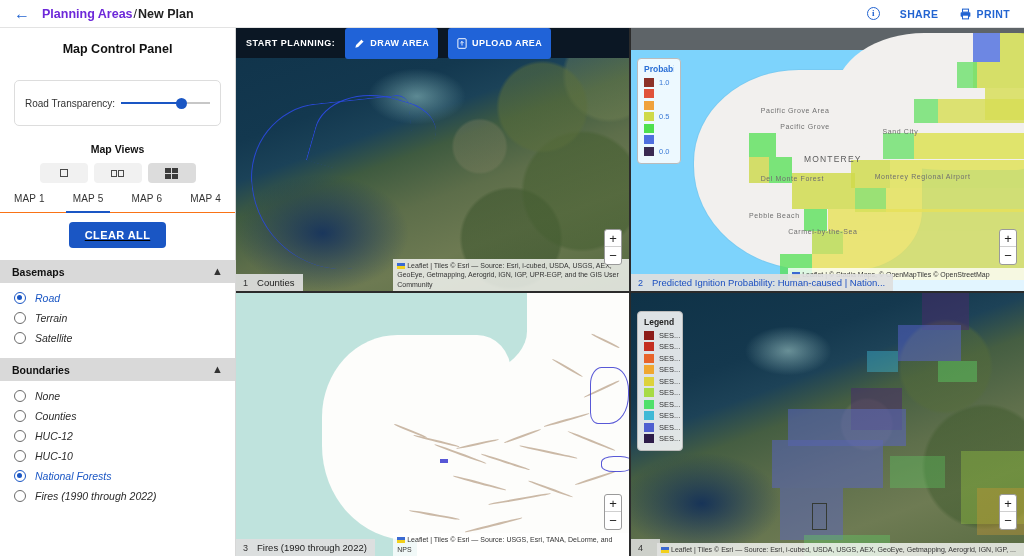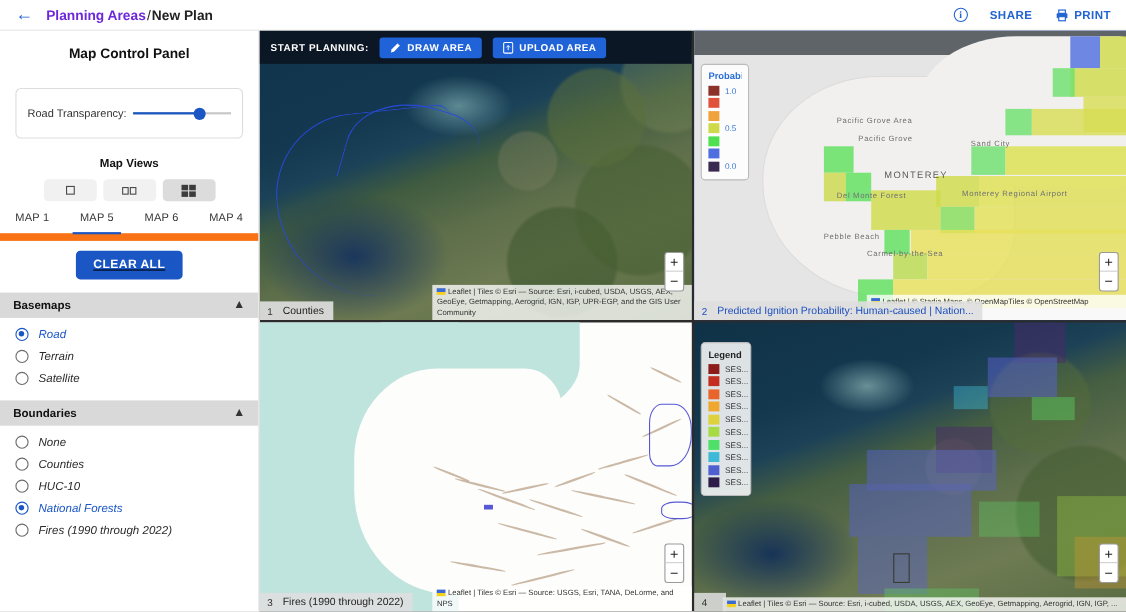--- a/index.html
+++ b/index.html
@@ -89,21 +89,21 @@
     width: 48px; height: 20px; border-radius: 4px; background: #f1f1f1;
     display: flex; align-items: center; justify-content: center; cursor: pointer;
   }
   .mv-btn.active { background: #dcdcdc; }
   .sq1 { width: 8px; height: 8px; border: 1.3px solid #4a4a4a; }
   .sq2 { display: flex; gap: 1px; }
   .sq2 i { width: 6px; height: 7px; border: 1.2px solid #4a4a4a; display: block; }
   .sq4 { display: grid; grid-template-columns: 6px 6px; grid-template-rows: 5px 5px; gap: 1px; }
   .sq4 i { background: #3c3c3c; display: block; }
 
-  .map-tabs { display: flex; margin-top: 10px; border-bottom: 7px solid #f97316; }
+  .map-tabs { display: flex; margin-top: 10px; border-bottom: 1px solid #f97316; }
   .map-tab {
     flex: 1; text-align: center; font-size: 10px; font-weight: 500; color: #333;
     padding-bottom: 8px; letter-spacing: .2px; cursor: pointer; position: relative;
   }
   .map-tab.active::after {
     content: ""; position: absolute; left: 12%; right: 12%; bottom: -1px; height: 2.5px; background: #1a56c4;
   }
 
   .clear-wrap { display: flex; justify-content: center; padding: 9px 0 12px; text-decoration: underline; }
   .clear-btn {
@@ -160,27 +160,27 @@
     position: absolute; left: 20%; top: 25%; width: 30%; height: 32%;
     border: 1.6px solid #2a49d8; border-right: none; border-bottom: none;
     border-radius: 60% 30% 0 0; transform: rotate(16deg);
   }
   .planbar {
     position: absolute; left: 0; right: 0; top: 0; height: 30px; background: #0b1724;
     display: flex; align-items: center; gap: 10px; padding: 0 10px; z-index: 3;
   }
   .planbar .lbl { color: #fff; font-size: 9px; font-weight: 700; letter-spacing: .5px; }
   .pbtn {
-    background: #2063d8; color: #fff; border: none; border-radius: 3px; height: 19px;
+    background: #2063d8; color: #fff; border: none; border-radius: 3px; height: 31px;
     font-size: 9px; font-weight: 700; letter-spacing: .4px; padding: 0 9px;
     display: flex; align-items: center; gap: 5px; cursor: pointer; font-family: inherit;
   }
 
   
-  .ign { position: absolute; inset: 0; background: #e5e5e5; padding-left: 16px; }
+  .ign { position: absolute; inset: 0; background: #7dd3fc; padding-left: 16px; }
   .ign .darkband { position: absolute; left: 0; right: 0; top: 0; height: 22px; background: #5e6468; }
   .ign .landmass {
     position: absolute; left: 16%; top: 16%; width: 58%; height: 76%;
     background: #f2f0ee; border-radius: 46% 22% 30% 52%;
     box-shadow: 0 0 0 1px rgba(0,0,0,.04);
   }
   .ign .landmass2 {
     position: absolute; left: 52%; top: 2%; width: 50%; height: 52%;
     background: #f2f0ee; border-radius: 60% 10% 10% 72%;
   }
@@ -349,20 +349,24 @@
         <span class="chev">▲</span>
       </div>
       <div class="radio-list">
         <div class="radio-row">
           <span class="radio"></span>
           <span class="radio-label">None</span>
         </div>
         <div class="radio-row">
           <span class="radio"></span>
           <span class="radio-label">Counties</span>
+        </div>
+        <div class="radio-row">
+          <span class="radio"></span>
+          <span class="radio-label">HUC-12</span>
         </div>
         <div class="radio-row">
           <span class="radio"></span>
           <span class="radio-label">HUC-10</span>
         </div>
         <div class="radio-row on">
           <span class="radio on"></span>
           <span class="radio-label">National Forests</span>
         </div>
         <div class="radio-row">

